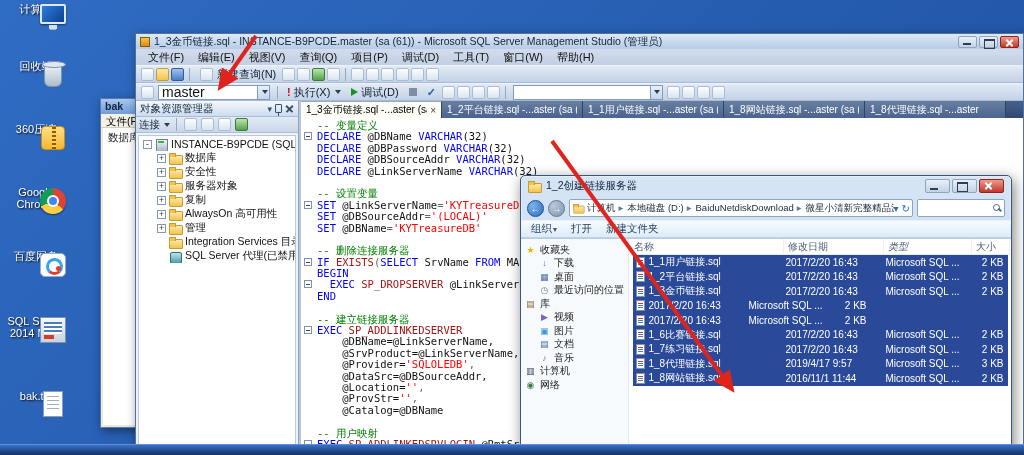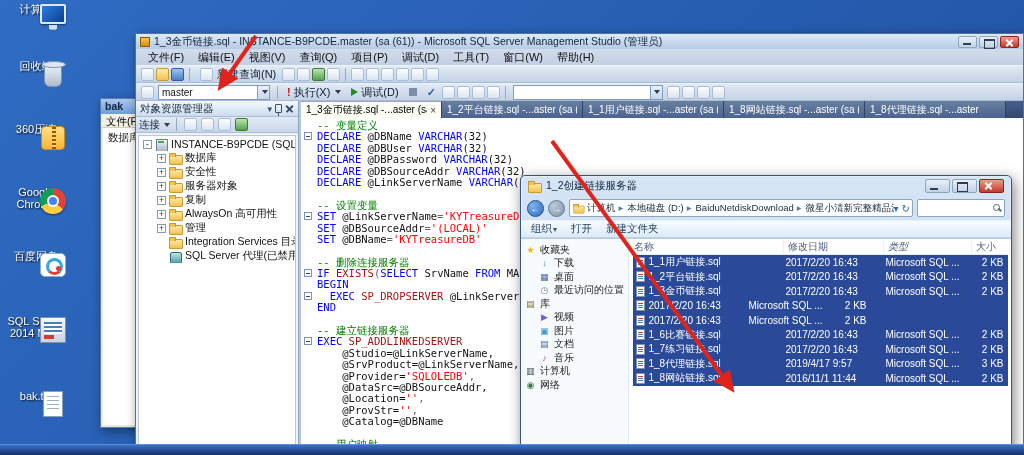--- a/index.html
+++ b/index.html
@@ -71,21 +71,21 @@
   .iq-save { background:linear-gradient(#9fc2ee,#4b7fc4); border-color:#2d5c9e;}
   .iq-green { background:linear-gradient(#b9e6b0,#57a04e); border-color:#3c7a36;}
   .tsep { width:1px; height:13px; background:#94a8c2; margin:0 4px; flex:0 0 auto;}
   .tbtn { display:flex; align-items:center; gap:3px; height:15px; padding:0 5px; font-size:11px; color:#0d1c30; white-space:nowrap;}
   .bang { color:#c81010; font-weight:bold; font-size:11px;}
   .play-tri { width:0; height:0; border-left:7px solid #1d9022; border-top:4px solid transparent; border-bottom:4px solid transparent;}
   .blue-check { color:#2d5fae; font-weight:bold; font-size:11px;}
   .stop-sq { width:8px; height:8px; background:#7d8ea5;}
   .caret-down { width:0; height:0; border-left:3px solid transparent; border-right:3px solid transparent; border-top:4px solid #2c3e50; margin-left:2px;}
   .combo { display:flex; align-items:center; width:112px; height:15px; margin:4px 3px; background:#fff;
-    border:1px solid #7f9bbd; font-size:10px; padding-left:3px; color:#111;}
+    border:1px solid #7f9bbd; font-size:14px; padding-left:3px; color:#111;}
   .combo .cbtn { margin-left:auto; width:12px; height:13px; background:linear-gradient(#e8f0fa,#c6d6ea);
     border-left:1px solid #7f9bbd; display:flex; align-items:center; justify-content:center;}
   .combo2 { width:150px; }
 
   .ssms-body { flex:1; display:flex; overflow:hidden; }
 
   
   .oe { width:163px; flex:0 0 auto; background:#eef3fa; border-right:1px solid #8fa4bd; display:flex; flex-direction:column;}
   .oe-head { height:16px; display:flex; align-items:center; gap:6px; padding:0 4px;
     background:linear-gradient(#f4f8fd,#cddcef); border-bottom:1px solid #aabdd6; font-size:10.5px; color:#10243c; white-space:nowrap; overflow:hidden;}
@@ -398,39 +398,38 @@
 
   </div>
             <div class="doc-tab">
     <span class="tab-label">1_8代理链接.sql -...aster</span>
 
   </div>
           </div>
         <div class="editor">
             <div class="code-line"><span class="tk-c">-- 变量定义</span></div>
             <div class="code-line"><span class="fold-box"></span><span class="tk-k">DECLARE </span><span class="tk-t">@DBName </span><span class="tk-k">VARCHAR</span><span class="tk-t">(32)</span></div>
-            <div class="code-line"><span class="tk-k">DECLARE </span><span class="tk-t">@DBUser </span><span class="tk-k">VARCHAR</span><span class="tk-t">(32)</span></div>
             <div class="code-line"><span class="tk-k">DECLARE </span><span class="tk-t">@DBPassword </span><span class="tk-k">VARCHAR</span><span class="tk-t">(32)</span></div>
             <div class="code-line"><span class="tk-k">DECLARE </span><span class="tk-t">@DBSourceAddr </span><span class="tk-k">VARCHAR</span><span class="tk-t">(32)</span></div>
             <div class="code-line"><span class="tk-k">DECLARE </span><span class="tk-t">@LinkServerName </span><span class="tk-k">VARCHAR</span><span class="tk-t">(32)</span></div>
             <div class="code-line"></div>
             <div class="code-line"><span class="tk-c">-- 设置变量</span></div>
             <div class="code-line"><span class="fold-box"></span><span class="tk-k">SET </span><span class="tk-t">@LinkServerName</span><span class="tk-g">=</span><span class="tk-s">'KYTreasureDBLink'</span></div>
             <div class="code-line"><span class="tk-k">SET </span><span class="tk-t">@DBSourceAddr</span><span class="tk-g">=</span><span class="tk-s">'(LOCAL)'</span></div>
             <div class="code-line"><span class="tk-k">SET </span><span class="tk-t">@DBName</span><span class="tk-g">=</span><span class="tk-s">'KYTreasureDB'</span></div>
             <div class="code-line"></div>
             <div class="code-line"><span class="tk-c">-- 删除连接服务器</span></div>
             <div class="code-line"><span class="fold-box"></span><span class="tk-k">IF </span><span class="tk-m">EXISTS</span><span class="tk-g">(</span><span class="tk-k">SELECT </span><span class="tk-t">SrvName </span><span class="tk-k">FROM </span><span class="tk-t">MASTER.DBO</span></div>
             <div class="code-line"><span class="tk-k">BEGIN</span></div>
             <div class="code-line"><span class="fold-box"></span><span class="tk-t">  </span><span class="tk-k">EXEC </span><span class="tk-m">SP_DROPSERVER </span><span class="tk-t">@LinkServerName</span><span class="tk-g">,</span><span class="tk-s">'Dr</span></div>
             <div class="code-line"><span class="tk-k">END</span></div>
             <div class="code-line"></div>
             <div class="code-line"><span class="tk-c">-- 建立链接服务器</span></div>
             <div class="code-line"><span class="fold-box"></span><span class="tk-k">EXEC </span><span class="tk-m">SP_ADDLINKEDSERVER</span></div>
-            <div class="code-line"><span class="tk-t">    @Studio=@LinkServerName,</span></div>
+            <div class="code-line"><span class="tk-t">    @DBName=@LinkServerName,</span></div>
             <div class="code-line"><span class="tk-t">    @SrvProduct=@LinkServerName,</span></div>
             <div class="code-line"><span class="tk-t">    @Provider=</span><span class="tk-s">'SQLOLEDB'</span><span class="tk-g">,</span></div>
             <div class="code-line"><span class="tk-t">    @DataSrc=@DBSourceAddr,</span></div>
             <div class="code-line"><span class="tk-t">    @Location=</span><span class="tk-s">''</span><span class="tk-g">,</span></div>
             <div class="code-line"><span class="tk-t">    @ProvStr=</span><span class="tk-s">''</span><span class="tk-g">,</span></div>
             <div class="code-line"><span class="tk-t">    @Catalog=@DBName</span></div>
             <div class="code-line"></div>
             <div class="code-line"><span class="tk-c">-- 用户映射</span></div>
             <div class="code-line"><span class="fold-box"></span><span class="tk-k">EXEC </span><span class="tk-m">SP_ADDLINKEDSRVLOGIN </span><span class="tk-t">@RmtSrvName=@L</span></div>
           </div>

